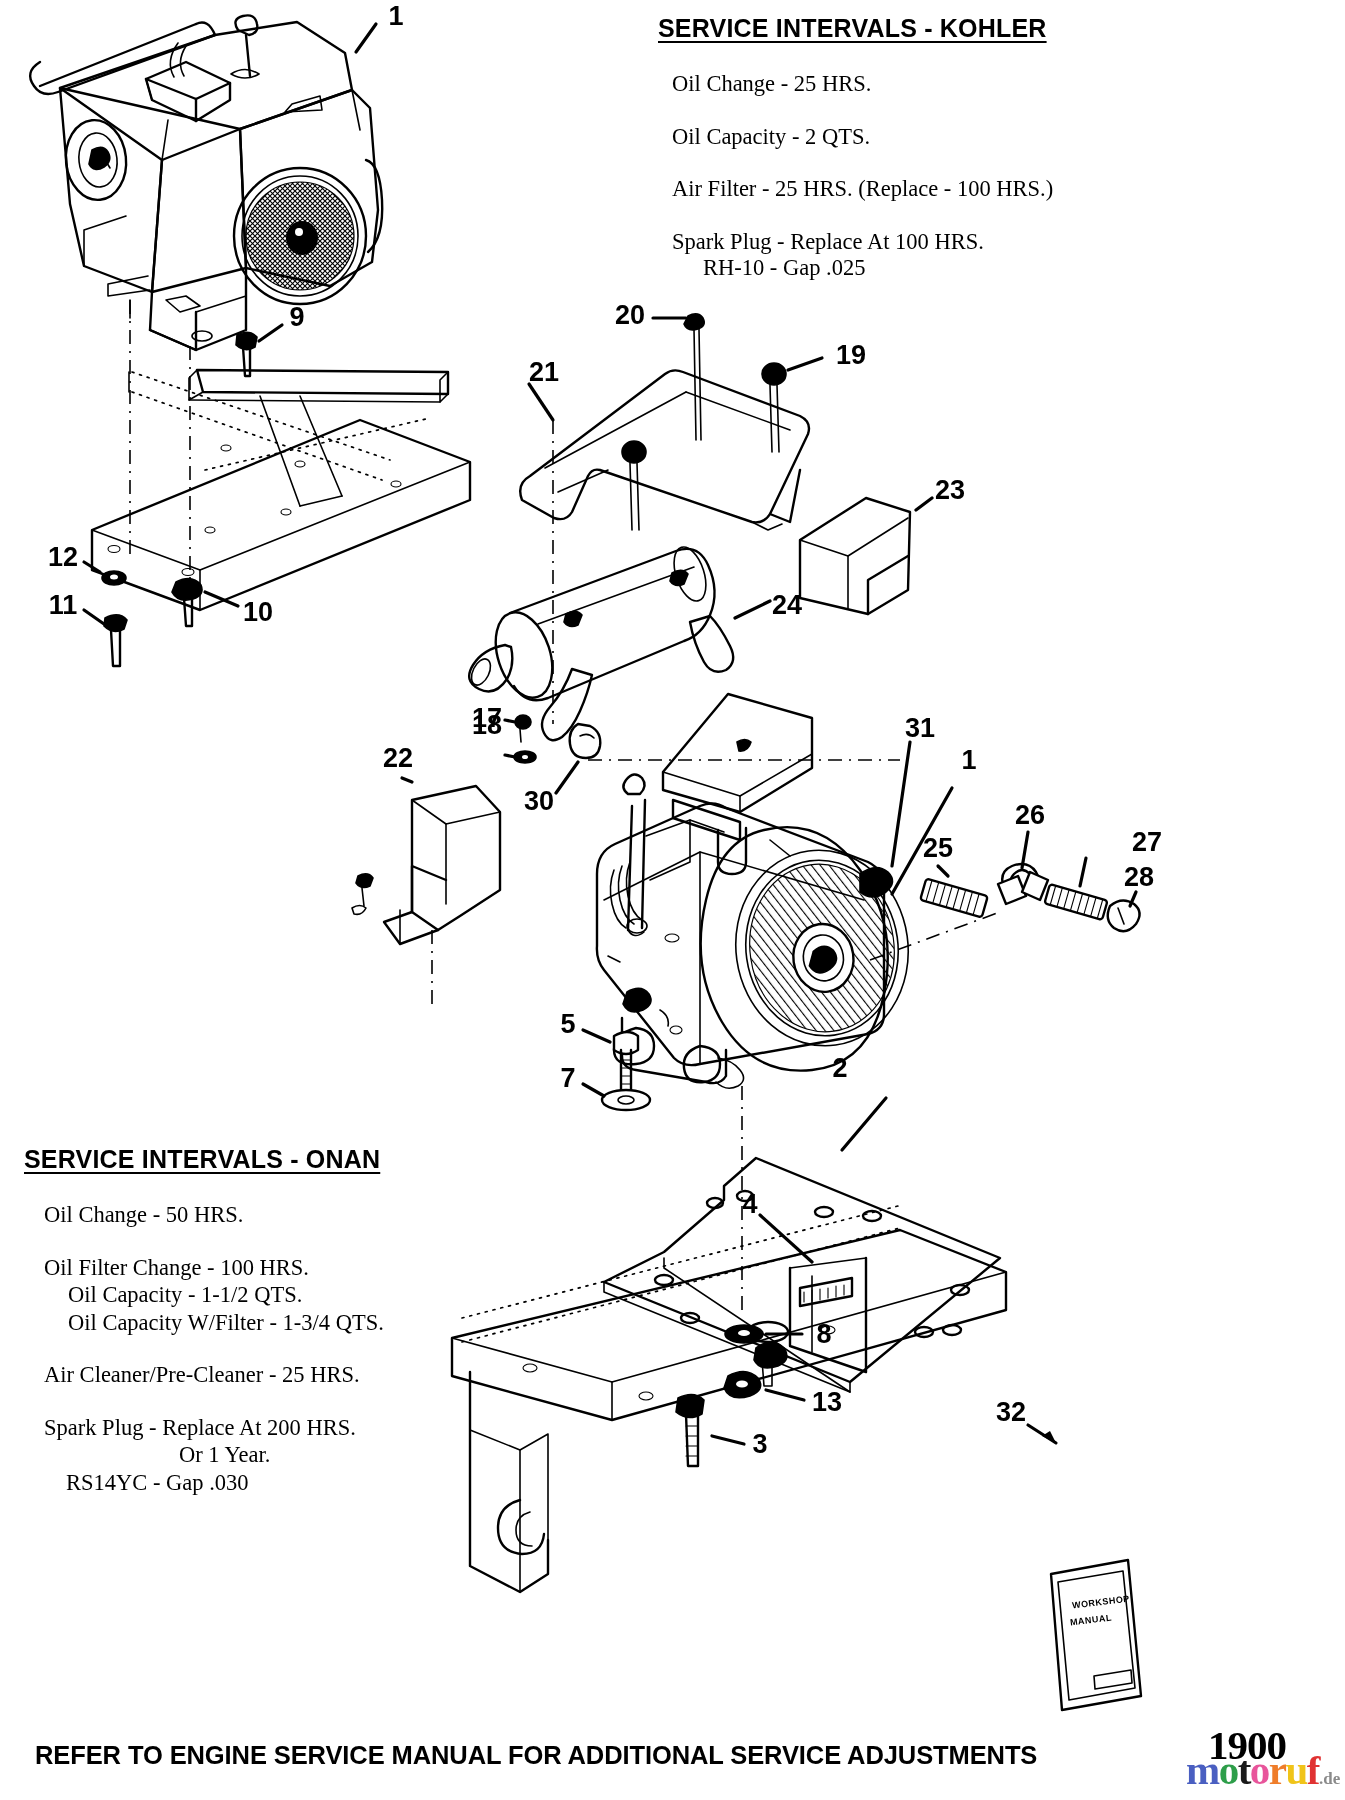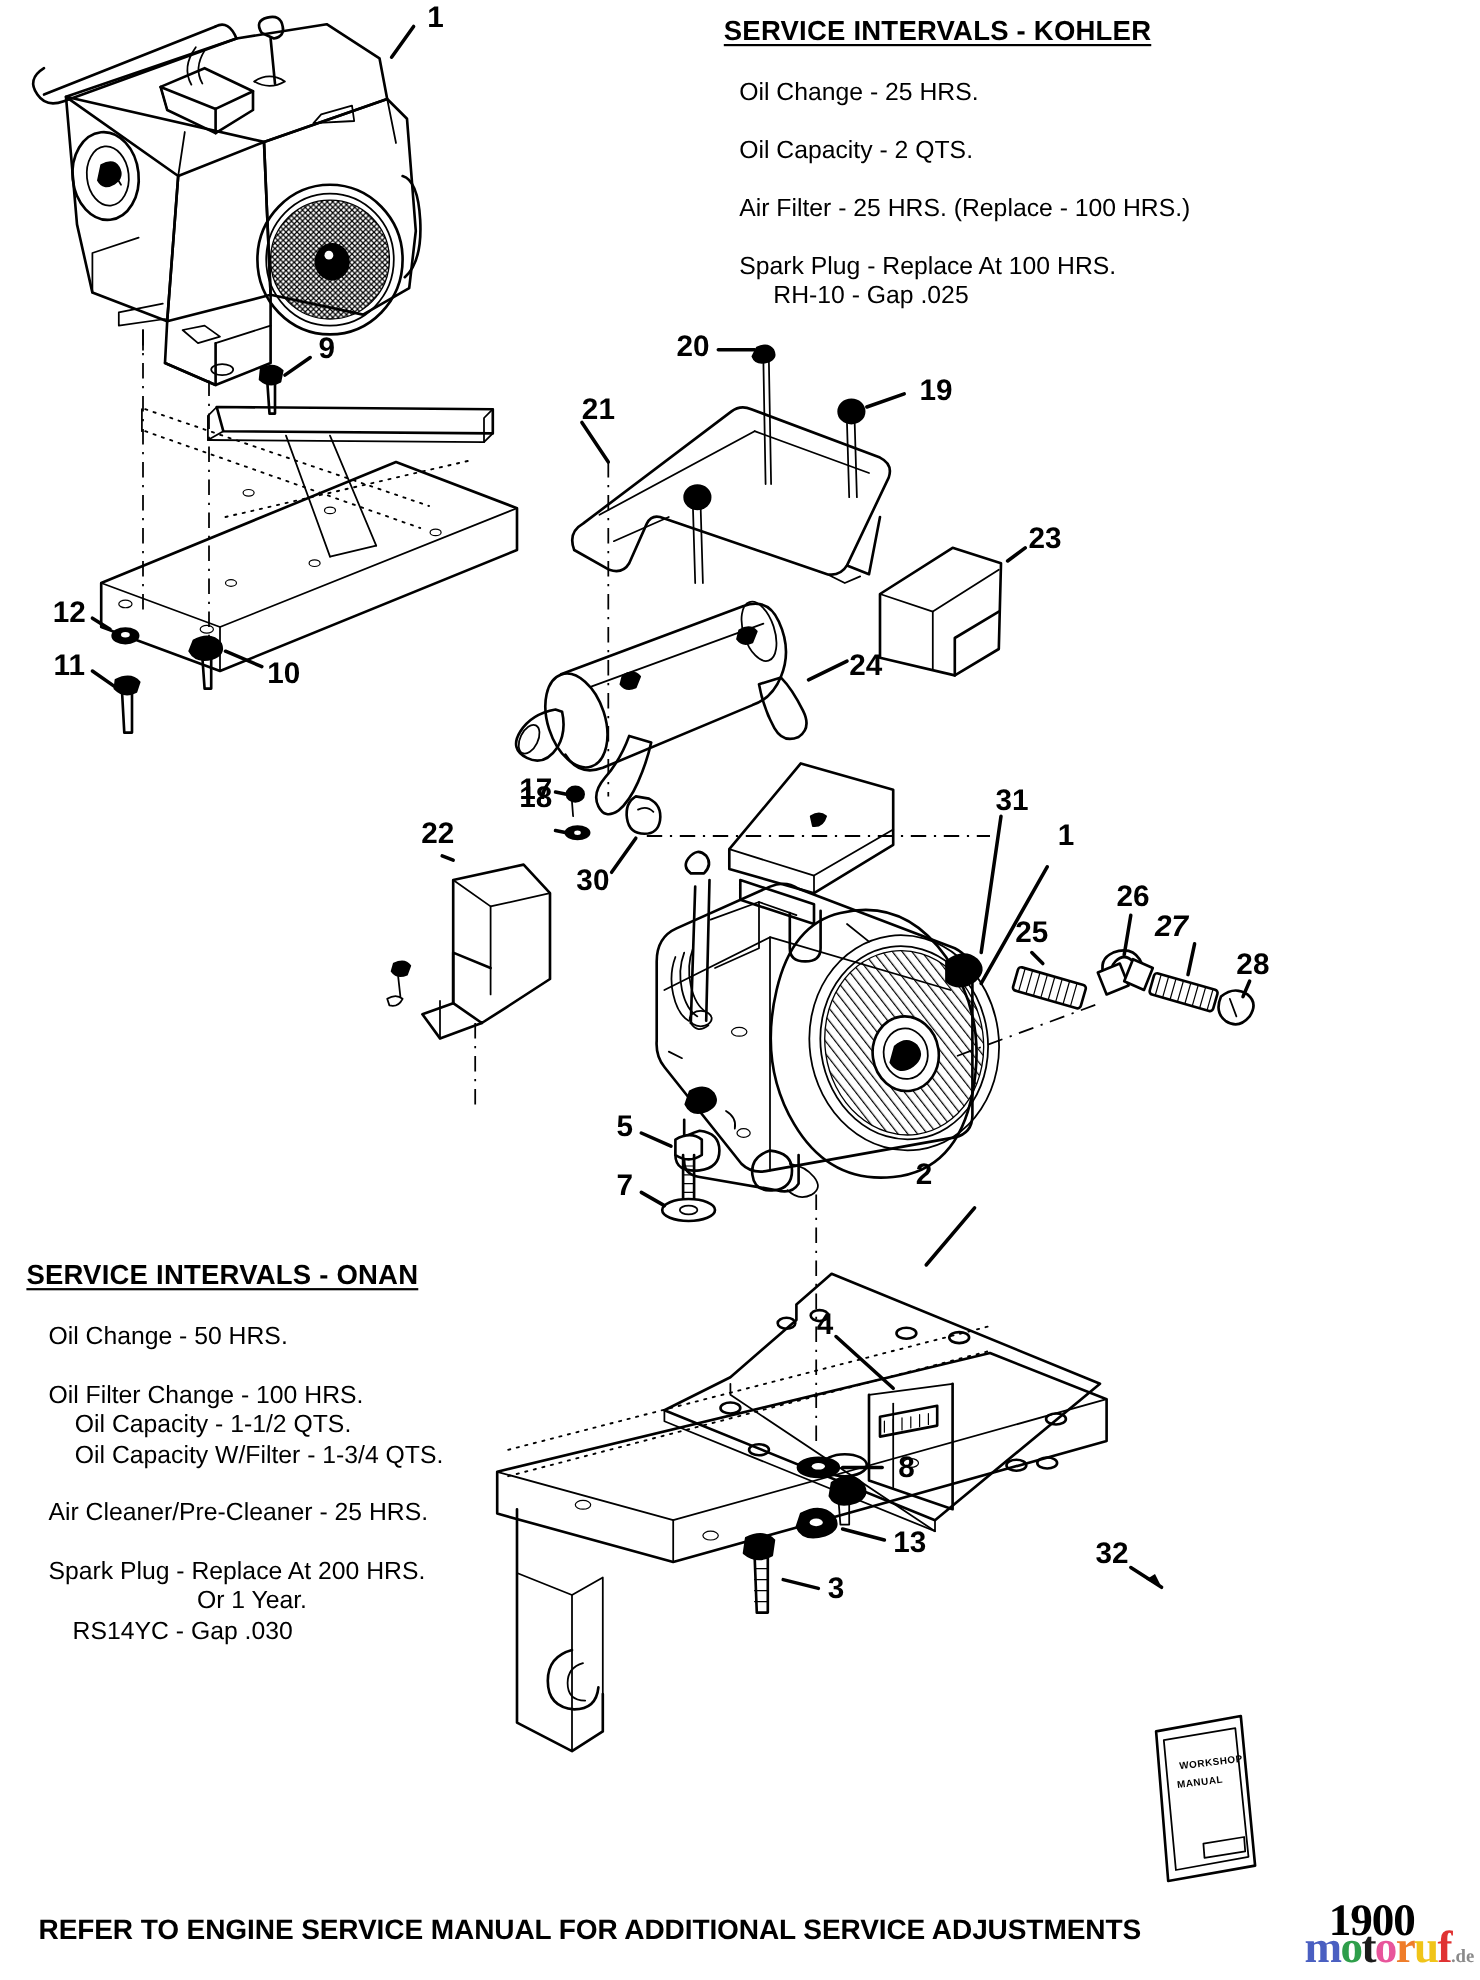--- a/index.html
+++ b/index.html
@@ -31,20 +31,21 @@
     font-size: 25px;
     letter-spacing: 0.2px;
     text-decoration: underline;
     text-underline-offset: 4px;
     white-space: nowrap;
   }
   .panel-line {
     font-size: 22.5px;
     white-space: nowrap;
     line-height: 1.0;
+    font-family: Liberation Serif, serif;
   }
 
   #kohler-panel { left: 648px; top: 14px; }
   #kohler-panel .panel-title { margin-left: 10px; }
   #kohler-panel .kl { margin-top: 30px; margin-left: 24px; }
   #kohler-panel .kl.sub { margin-top: 4px; margin-left: 55px; }
 
   #onan-panel { left: 24px; top: 1145px; }
   #onan-panel .ol { margin-top: 30px; margin-left: 20px; }
   #onan-panel .ol.tight { margin-top: 5px; margin-left: 44px; }
@@ -552,21 +553,21 @@
       <div class="callout" style="left: 544px; top: 372px;">21</div>
       <div class="callout" style="left: 950px; top: 490px;">23</div>
       <div class="callout" style="left: 787px; top: 605px;">24</div>
       <div class="callout" style="left: 487px; top: 718px;">17</div>
       <div class="callout" style="left: 487px; top: 725px;">18</div>
       <div class="callout" style="left: 920px; top: 728px;">31</div>
       <div class="callout" style="left: 539px; top: 801px;">30</div>
       <div class="callout" style="left: 969px; top: 760px;">1</div>
       <div class="callout" style="left: 398px; top: 758px;">22</div>
       <div class="callout" style="left: 1030px; top: 815px;">26</div>
-      <div class="callout" style="left: 1065px; top: 842px; font-style: italic;">27</div>
+      <div class="callout" style="left: 1147px; top: 842px;">27</div>
       <div class="callout" style="left: 938px; top: 848px;">25</div>
       <div class="callout" style="left: 1139px; top: 877px;">28</div>
       <div class="callout" style="left: 568px; top: 1024px;">5</div>
       <div class="callout" style="left: 568px; top: 1078px;">7</div>
       <div class="callout" style="left: 840px; top: 1068px;">2</div>
       <div class="callout" style="left: 750px; top: 1204px;">4</div>
       <div class="callout" style="left: 824px; top: 1334px;">8</div>
       <div class="callout" style="left: 827px; top: 1402px;">13</div>
       <div class="callout" style="left: 760px; top: 1444px;">3</div>
       <div class="callout" style="left: 1011px; top: 1412px;">32</div>

